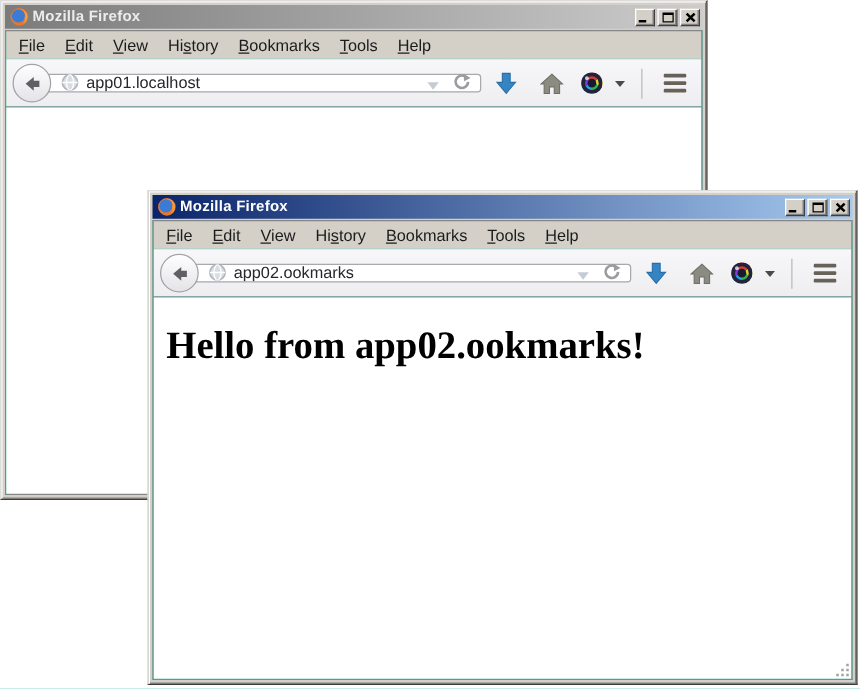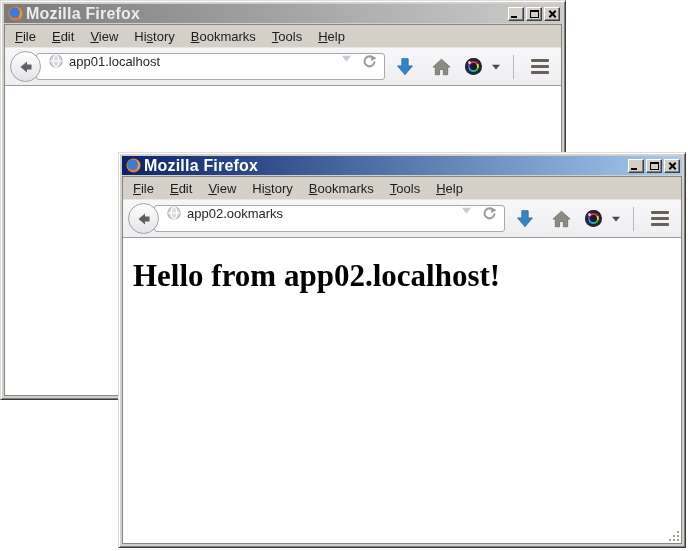--- a/index.html
+++ b/index.html
@@ -20,21 +20,21 @@
   .window.back  { left:0;   top:0;   width:566px; height:400px; z-index:1; }
   .window.front { left:118px; top:152px; width:568px; height:396px; z-index:2; }
 
   
   .titlebar {
     height:19px; flex:0 0 19px; display:flex; align-items:center;
     padding:0 2px 0 3px; gap:3px; margin-bottom:1px;
   }
   .titlebar.active   { background:linear-gradient(to right,#0a246a,#a6caf0); }
   .titlebar.inactive { background:linear-gradient(to right,#7b7b7b,#cccccc); }
-  .title-text { font-size:16px; font-weight:bold; letter-spacing:.2px;
+  .title-text { font-size:12px; font-weight:bold; letter-spacing:.2px;
                 white-space:nowrap; flex:1; line-height:19px; }
   .titlebar.active   .title-text { color:#ffffff; }
   .titlebar.inactive .title-text { color:#ececec; }
   .ff-logo { width:16px; height:16px; flex:0 0 16px; display:grid; place-items:center; }
 
   .tb-buttons { display:flex; gap:2px; align-items:center; }
   .tb-btn {
     width:16px; height:14px; background:#d4d0c8;
     border:1px solid; border-color:#ffffff #404040 #404040 #ffffff;
     box-shadow: inset -1px -1px 0 #808080;
@@ -69,22 +69,22 @@
     flex:0 0 39px; display:flex; align-items:center; padding:0 5px;
     background:linear-gradient(#f7f6f8,#eeedf0);
     border-top:1px solid #e6e5e8; border-bottom:1px solid #9b9b9f;
   }
   .backbtn {
     width:31px; height:31px; border-radius:50%; flex:0 0 31px;
     border:1px solid #a2a2a7; background:linear-gradient(#fefefe,#e4e4e8);
     display:grid; place-items:center; z-index:2; margin-right:-5px;
   }
   .urlbar {
-    flex:1; height:27px; background:#fff; border:1px solid #a8a8ad; border-radius:3px;
-    display:flex; align-items:flex-start; padding:0 5px 0 12px; gap:6px; z-index:1; min-width:0;
+    flex:1; height:15px; background:#fff; border:1px solid #a8a8ad; border-radius:3px;
+    display:flex; align-items:flex-end; padding:0 5px 0 12px; gap:6px; z-index:1; min-width:0;
   }
   .urltext { font-size:13px; color:#26262b; white-space:nowrap; overflow:hidden; }
   .url-spacer { flex:1; }
   .url-ctl { display:grid; place-items:center; padding:0 2px; }
   .navbtn {
     width:32px; height:32px; display:grid; place-items:center; margin-left:4px;
     border-radius:2px;
   }
   .navbtn.addon { width:42px; grid-template-columns:auto auto; gap:3px; }
   .sep { width:1px; height:24px; background:#b9b9bd; margin:0 6px 0 10px; }
@@ -292,17 +292,17 @@
       <div class="sep"></div>
       <div class="navbtn">
         <span class="burger">
             <i></i>
             <i></i>
             <i></i>
           </span>
       </div>
     </div>
     <div class="content">
-      <h1>Hello from app02.localhost!</h1>
+      <h1>Hello from app02.ookmarks!</h1>
       <div class="grip"></div>
     </div>
   </div>
 </div>
 
 </body></html>

